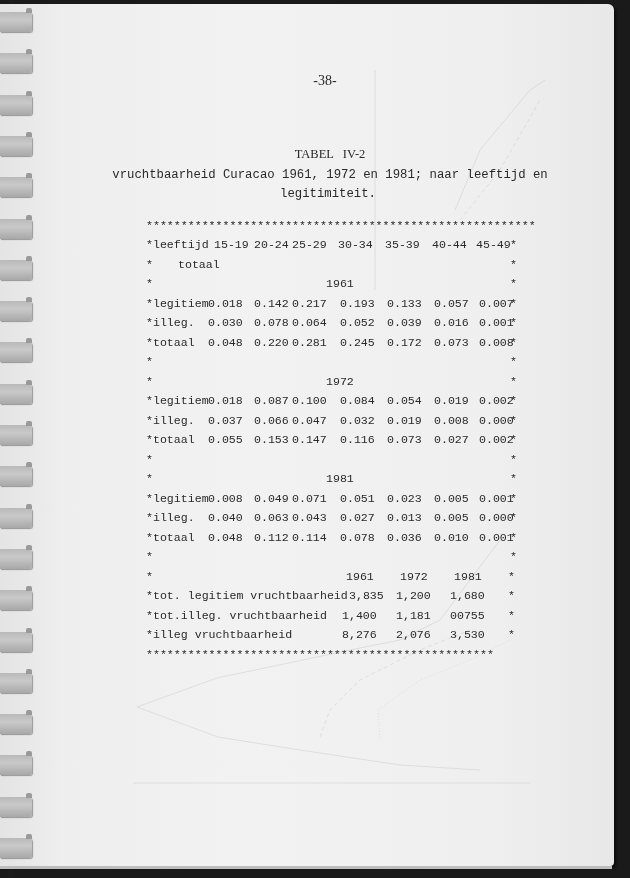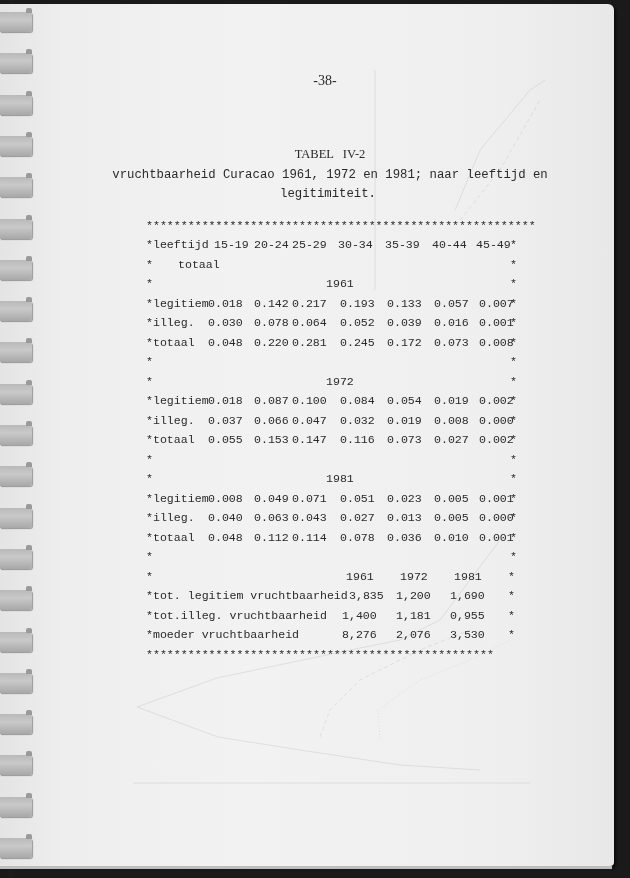--- a/index.html
+++ b/index.html
@@ -109,17 +109,17 @@
     <div class="row" style="top: 394px; width: 380px;"><span style="left: 0px;">*legitiem</span><span style="left: 62px;">0.018</span><span style="left: 108px;">0.087</span><span style="left: 146px;">0.100</span><span style="left: 194px;">0.084</span><span style="left: 241px;">0.054</span><span style="left: 288px;">0.019</span><span style="left: 333px;">0.002</span><span style="left: 364px;">*</span></div>
     <div class="row" style="top: 413.5px; width: 380px;"><span style="left: 0px;">*illeg.</span><span style="left: 62px;">0.037</span><span style="left: 108px;">0.066</span><span style="left: 146px;">0.047</span><span style="left: 194px;">0.032</span><span style="left: 241px;">0.019</span><span style="left: 288px;">0.008</span><span style="left: 333px;">0.000</span><span style="left: 364px;">*</span></div>
     <div class="row" style="top: 433px; width: 380px;"><span style="left: 0px;">*totaal</span><span style="left: 62px;">0.055</span><span style="left: 108px;">0.153</span><span style="left: 146px;">0.147</span><span style="left: 194px;">0.116</span><span style="left: 241px;">0.073</span><span style="left: 288px;">0.027</span><span style="left: 333px;">0.002</span><span style="left: 364px;">*</span></div>
     <div class="row" style="top: 452.5px; width: 380px;"><span style="left: 0px;">*</span><span style="left: 364px;">*</span></div>
     <div class="row" style="top: 472px; width: 380px;"><span style="left: 0px;">*</span><span style="left: 180px;">1981</span><span style="left: 364px;">*</span></div>
     <div class="row" style="top: 491.5px; width: 380px;"><span style="left: 0px;">*legitiem</span><span style="left: 62px;">0.008</span><span style="left: 108px;">0.049</span><span style="left: 146px;">0.071</span><span style="left: 194px;">0.051</span><span style="left: 241px;">0.023</span><span style="left: 288px;">0.005</span><span style="left: 333px;">0.001</span><span style="left: 364px;">*</span></div>
     <div class="row" style="top: 511px; width: 380px;"><span style="left: 0px;">*illeg.</span><span style="left: 62px;">0.040</span><span style="left: 108px;">0.063</span><span style="left: 146px;">0.043</span><span style="left: 194px;">0.027</span><span style="left: 241px;">0.013</span><span style="left: 288px;">0.005</span><span style="left: 333px;">0.000</span><span style="left: 364px;">*</span></div>
     <div class="row" style="top: 530.5px; width: 380px;"><span style="left: 0px;">*totaal</span><span style="left: 62px;">0.048</span><span style="left: 108px;">0.112</span><span style="left: 146px;">0.114</span><span style="left: 194px;">0.078</span><span style="left: 241px;">0.036</span><span style="left: 288px;">0.010</span><span style="left: 333px;">0.001</span><span style="left: 364px;">*</span></div>
     <div class="row" style="top: 550px; width: 380px;"><span style="left: 0px;">*</span><span style="left: 364px;">*</span></div>
     <div class="row" style="top: 569.5px; width: 380px;"><span style="left: 0px;">*</span><span style="left: 200px;">1961</span><span style="left: 254px;">1972</span><span style="left: 308px;">1981</span><span style="left: 362px;">*</span></div>
-    <div class="row" style="top: 589px; width: 380px;"><span style="left: 0px;">*tot. legitiem vruchtbaarheid</span><span style="left: 203px;">3,835</span><span style="left: 250px;">1,200</span><span style="left: 304px;">1,690</span><span style="left: 362px;">*</span></div>
-    <div class="row" style="top: 608.5px; width: 380px;"><span style="left: 0px;">*tot.illeg. vruchtbaarheid</span><span style="left: 196px;">1,400</span><span style="left: 250px;">1,181</span><span style="left: 304px;">0,955</span><span style="left: 362px;">*</span></div>
-    <div class="row" style="top: 628px; width: 380px;"><span style="left: 0px;">*moeder vruchtbaarheid</span><span style="left: 196px;">8,276</span><span style="left: 250px;">2,076</span><span style="left: 304px;">3,530</span><span style="left: 362px;">*</span></div>
+    <div class="row" style="top: 589px; width: 380px;"><span style="left: 0px;">*tot. legitiem vruchtbaarheid</span><span style="left: 203px;">3,835</span><span style="left: 250px;">1,200</span><span style="left: 304px;">1,680</span><span style="left: 362px;">*</span></div>
+    <div class="row" style="top: 608.5px; width: 380px;"><span style="left: 0px;">*tot.illeg. vruchtbaarheid</span><span style="left: 196px;">1,400</span><span style="left: 250px;">1,181</span><span style="left: 304px;">00755</span><span style="left: 362px;">*</span></div>
+    <div class="row" style="top: 628px; width: 380px;"><span style="left: 0px;">*illeg vruchtbaarheid</span><span style="left: 196px;">8,276</span><span style="left: 250px;">2,076</span><span style="left: 304px;">3,530</span><span style="left: 362px;">*</span></div>
     <div class="row" style="top: 647.5px; width: 380px;"><span style="left: 0px;">**************************************************</span></div>
   </div>
 
 </body></html>

